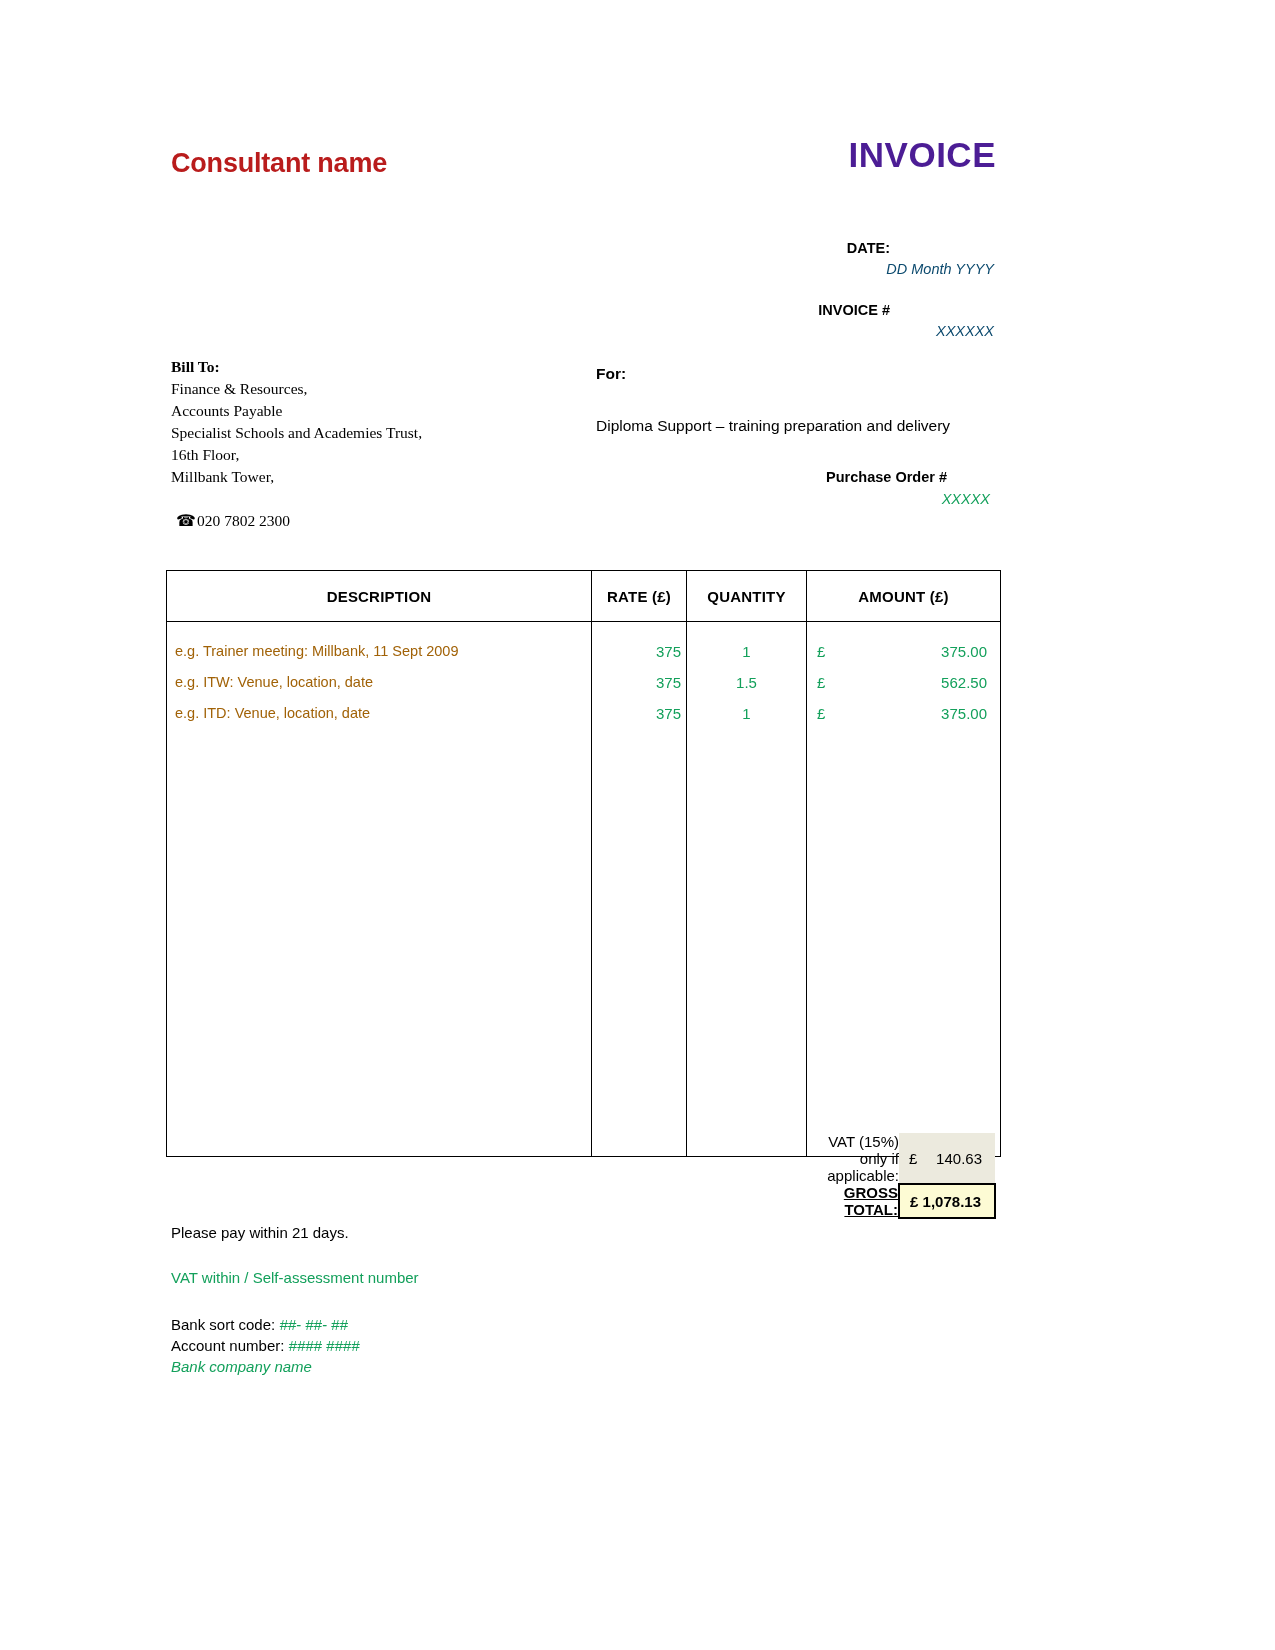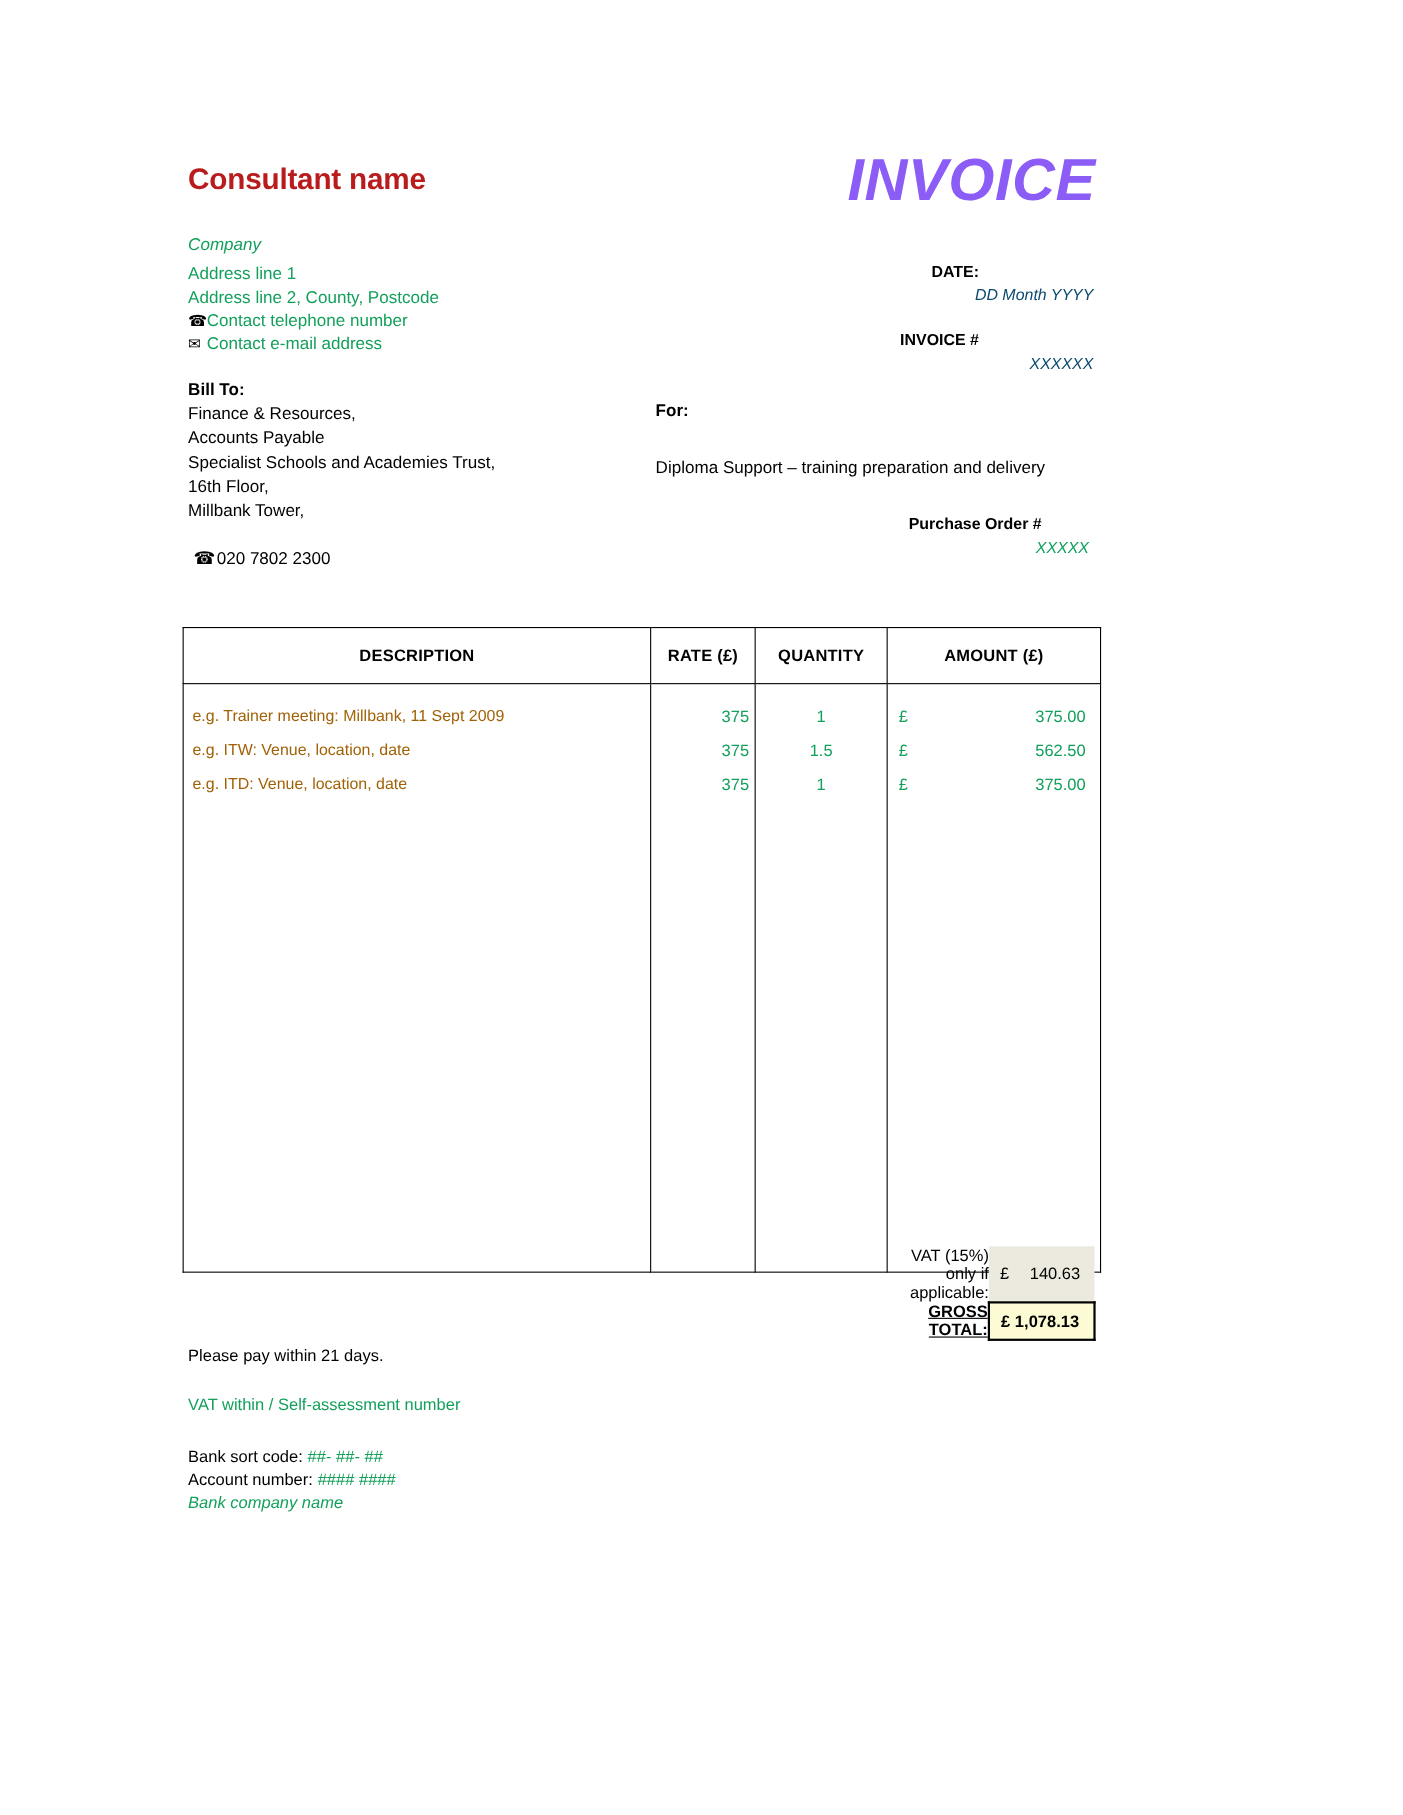--- a/index.html
+++ b/index.html
@@ -38,30 +38,29 @@
   .consultant-name {
     font-size: 27px;
     font-weight: bold;
     color: #b91c1c;
     letter-spacing: -0.2px;
     line-height: 1;
     margin: 0;
     white-space: nowrap;
   }
   .invoice-word {
-    font-size: 54px;
-    font-weight: bold;
-    color: #8b5cf6;
+    font-size: 35px;
+    font-weight: bold;
+    color: #4c1d95;
     line-height: 1;
     margin: 0;
     letter-spacing: 0.5px;
     white-space: nowrap;
     position: relative;
     top: -13px;
-    font-style: italic;
   }
 
   .sender-block {
     position: absolute;
     left: 171px;
     top: 212px;
     width: 420px;
     color: #13a05b;
     font-size: 15.5px;
     line-height: 21px;
@@ -97,24 +96,25 @@
     text-align: right;
     line-height: 22px;
     padding-right: 2px;
   }
   .meta-gap { height: 20px; }
 
   
   .billto-block {
     position: absolute;
     left: 171px;
-    top: 344px;
+    top: 356px;
     width: 400px;
     font-size: 15.5px;
     line-height: 22px;
+    font-family: Liberation Serif, serif;
   }
   .billto-title { font-weight: bold; }
   .billto-phone {
     margin-top: 22px;
     padding-left: 5px;
   }
   .billto-phone .glyph { width: 21px; font-size: 16px; }
 
   .for-block {
     position: absolute;
@@ -252,27 +252,20 @@
 
 <div class="page">
 
   <div class="header">
     <div class="hdr-row">
       <div class="consultant-name">Consultant name</div>
       <div class="invoice-word">INVOICE</div>
     </div>
   </div>
 
-  <div class="sender-block">
-    <div class="sender-company">Company</div>
-    <div class="sender-line">Address line 1</div>
-    <div class="sender-line">Address line 2, County, Postcode</div>
-    <div class="sender-line"><span class="glyph">☎</span><span>Contact telephone number</span></div>
-    <div class="sender-line"><span class="glyph">✉</span><span>Contact e-mail address</span></div>
-  </div>
 
   <div class="meta-block">
     <div class="meta-label">DATE:</div>
     <div class="meta-value">DD Month YYYY</div>
     <div class="meta-gap"></div>
     <div class="meta-label">INVOICE #</div>
     <div class="meta-value">XXXXXX</div>
   </div>
 
   <div class="billto-block">

